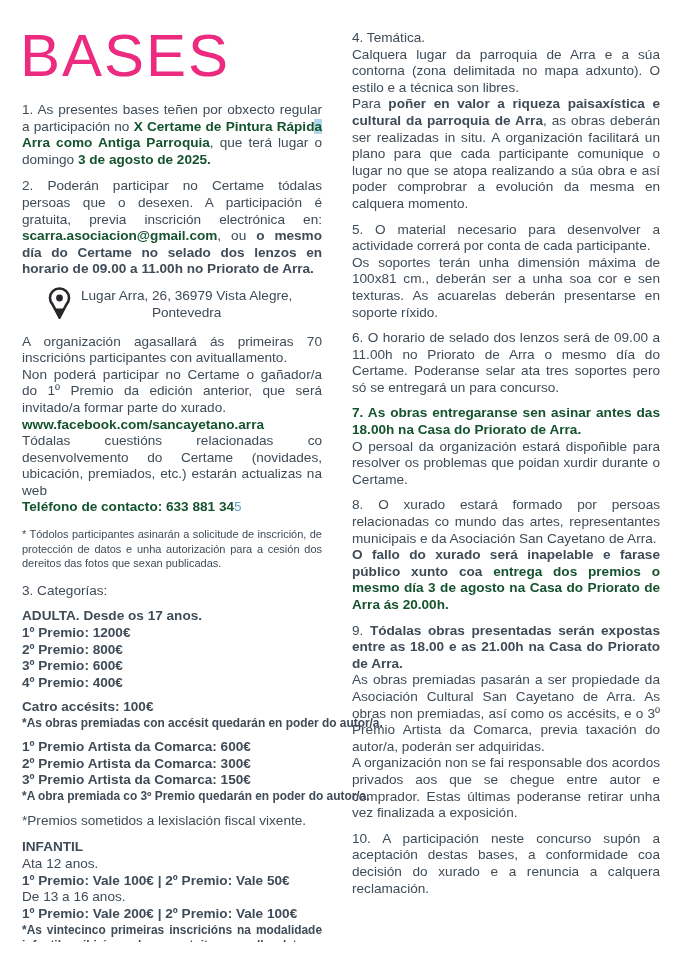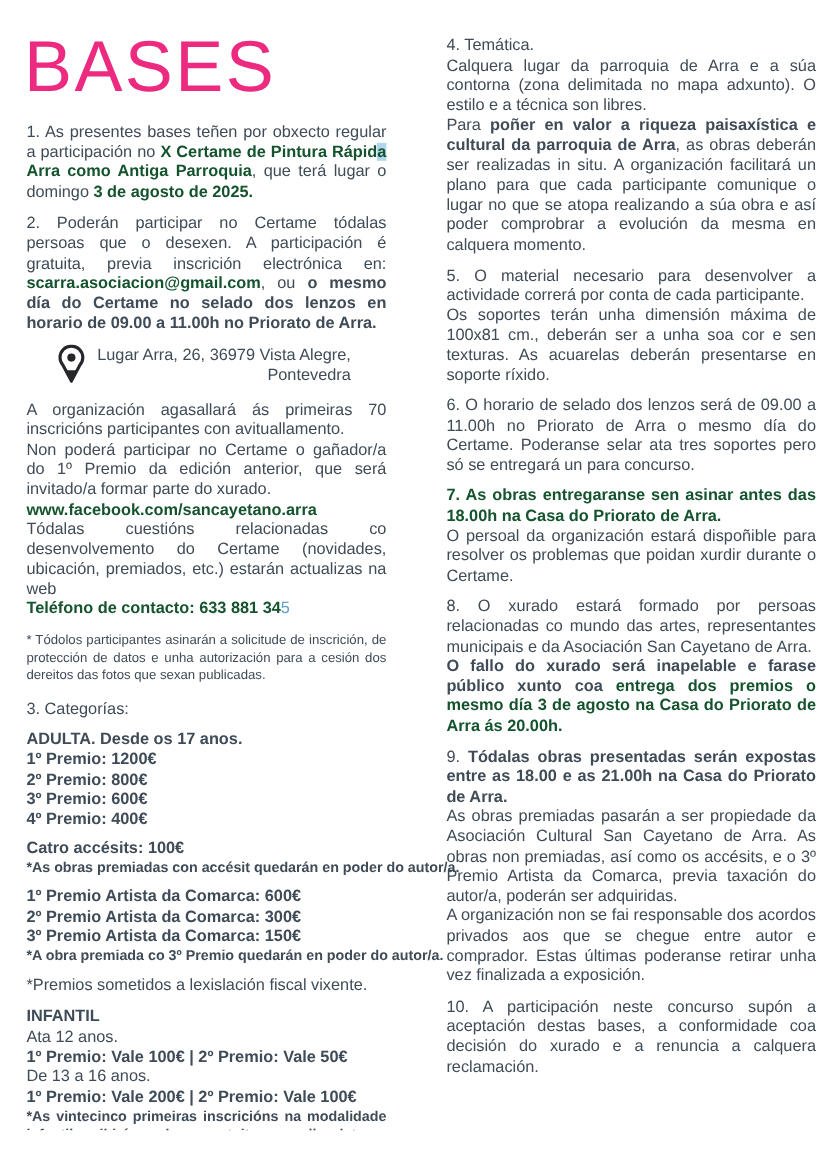--- a/index.html
+++ b/index.html
@@ -6,41 +6,41 @@
   .page{
     position:relative;
     width:682px;height:942px;
     background:#ffffff;
     font-family:"Liberation Sans","DejaVu Sans",sans-serif;
     color:#3f4b57;
     overflow:hidden;
   }
   .col{position:absolute;top:26px;font-size:13.6px;line-height:16.6px;}
   .col-left{left:22px;width:300px;}
-  .col-right{left:372px;width:308px;top:30px;}
+  .col-right{left:352px;width:308px;top:30px;}
   .title{
     margin:0 0 16px -2px;
     font-size:60px;line-height:60px;
     font-weight:400;letter-spacing:2px;
     color:#ec2a7f;
   }
   p{margin:0 0 9px;text-align:justify;hyphens:auto;-webkit-hyphens:auto;}
   p.m0{margin-bottom:0;}
   p.mt8{margin-top:8px;}
   .bold{font-weight:bold;color:#3f4b57;}
   p.bold{font-weight:bold;}
   .blue-bold{color:#14532d;font-weight:bold;}
   .blue-light{color:#64a2cb;font-weight:normal;}
   .hl{background:#b3d6ef;}
   .small{font-size:11px;line-height:14.6px;}
   .small-sb{font-size:11.9px;line-height:15px;font-weight:600;}
   .italic{font-style:italic;}
   .location{
     display:flex;align-items:flex-start;
-    margin:4px 0 10px 26px;text-align:right;
+    margin:4px 0 10px 26px;text-align:center;
   }
   .location .pin{flex:0 0 auto;margin-right:10px;}
   .location .addr{line-height:17px;}
   .nowrap{white-space:nowrap;}
 </style>
 </head>
 <body>
 
 <div class="page">
 

